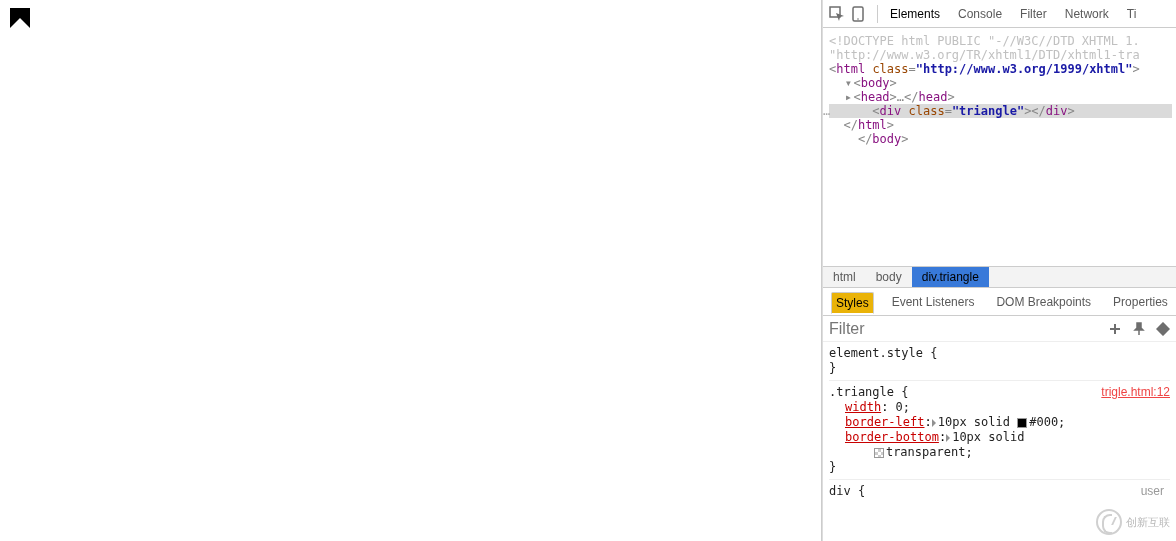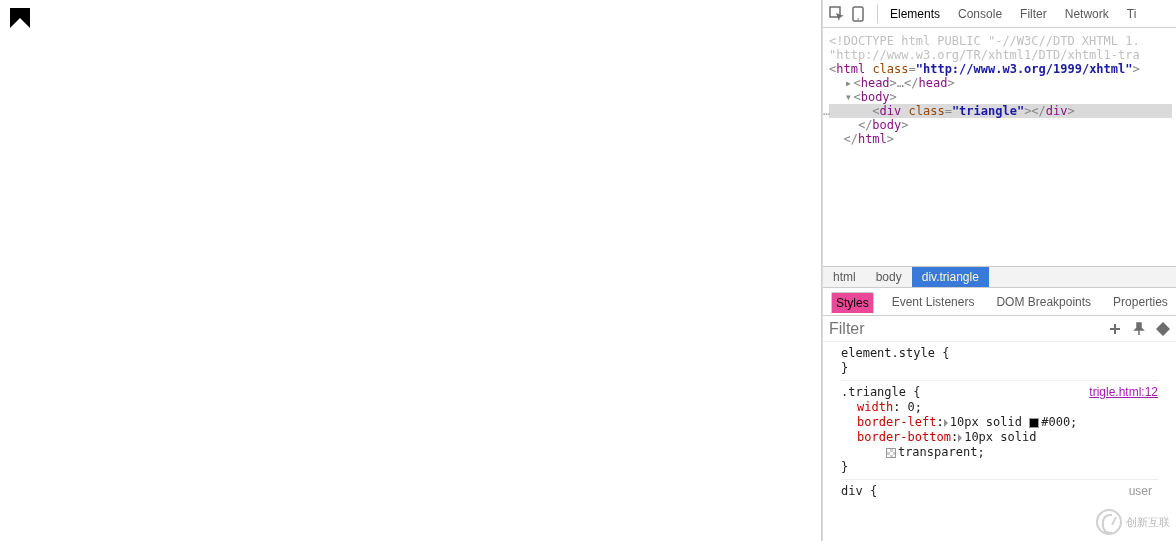--- a/index.html
+++ b/index.html
@@ -76,61 +76,61 @@
       height: 22px;
       border-top:1px solid #ccc;
       border-bottom:1px solid #ccc;
       background:#f3f3f3;
       display:flex;
       align-items:stretch;
       font-family: Arial, Helvetica, sans-serif;
       font-size:12px;
     }
     .crumb { padding: 3px 10px; color:#5a5a5a; cursor:pointer; }
-    .crumb.selected { background:#3879d9; color:#fef9c3; }
+    .crumb.selected { background:#3879d9; color:#000000; }
     
     .panel-tabs {
       height:28px;
       border-bottom:1px solid #ccc;
       display:flex; align-items:center;
       font-family: Arial, Helvetica, sans-serif;
       font-size:12px;
       color:#5a5a5a;
       padding-left:8px;
       gap:14px;
     }
     .panel-tabs .ptab { cursor:pointer; padding:3px 4px; }
-    .panel-tabs .ptab.active { color:#000; border:1px solid #ccc; border-bottom:1px solid #fff; position:relative; top:1px; background:#ec4899; border-radius:2px 2px 0 0; }
+    .panel-tabs .ptab.active { color:#000; border:1px solid #ccc; border-bottom:1px solid #fff; position:relative; top:1px; background:#eab308; border-radius:2px 2px 0 0; }
     
     .filter-row {
       height:26px;
       border-bottom:1px solid #eee;
       display:flex; align-items:center;
       padding:0 6px;
       font-family: Arial, Helvetica, sans-serif;
       color:#aaa;
     }
     .filter-input { flex:1; border:none; outline:none; font-size:16px; color:#333; }
     .toolbar-icons { display:flex; gap:10px; align-items:center; }
     .tool-icon { width:14px; height:14px; position:relative; color:#6e6e6e; cursor:pointer; }
     
     .styles-area {
       flex:1;
       overflow:hidden;
       font-family:"Menlo","Consolas",monospace;
       font-size:12px;
       line-height:15px;
-      padding: 4px 18px;
+      padding: 4px 6px;
       position:relative;
     }
     .styles-area .rule { margin-bottom:4px; border-bottom:1px solid #eee; padding-bottom:4px; position:relative; }
     .rule-selector { color:#222; }
-    .rule-src { position:absolute; right:0; top:0; color:#a21caf; text-decoration: underline; cursor:pointer; font-family: Arial, Helvetica, sans-serif; }
+    .rule-src { position:absolute; right:0; top:0; color:#ef4444; text-decoration: underline; cursor:pointer; font-family: Arial, Helvetica, sans-serif; }
     .decl { padding-left: 16px; }
-    .prop { color:#c80000; }
+    .prop { color:#c80000;text-decoration:underline; }
     .val { color:#222; }
     .tiny-tri { display:inline-block; vertical-align:middle; width:0;height:0;border-left:4px solid #919191;border-top:4px solid transparent;border-bottom:4px solid transparent; margin-right:2px;}
     .swatch { display:inline-block; width:10px;height:10px; border:1px solid #999; vertical-align:middle; margin-right:2px;}
     .swatch.black{background:#000;}
     .swatch.trans{
       background:
         linear-gradient(45deg, #ccc 25%, transparent 25%, transparent 75%, #ccc 75%),
         linear-gradient(45deg, #ccc 25%, #fff 25%, #fff 75%, #ccc 75%);
       background-size:6px 6px;
       background-position:0 0, 3px 3px;
@@ -188,25 +188,25 @@
       <span class="tab">Filter</span>
       <span class="tab">Network</span>
       <span class="tab">Ti</span>
     </div>
   </div>
 
   <div class="dom-tree">
     <div class="row dimmed">&lt;!DOCTYPE html PUBLIC "-//W3C//DTD XHTML 1.</div>
     <div class="row dimmed">"http://www.w3.org/TR/xhtml1/DTD/xhtml1-tra</div>
     <div class="row"><span class="c-punc">&lt;</span><span class="c-tag">html</span> <span class="c-attrname">class</span><span class="c-punc">=</span><span class="c-attrval-bold">"http://www.w3.org/1999/xhtml"</span><span class="c-punc">&gt;</span></div>
+    <div class="row">  <span class="twisty">▾</span><span class="c-punc">&lt;</span><span class="c-tag">body</span><span class="c-punc">&gt;</span></div>
     <div class="row">  <span class="twisty">▸</span><span class="c-punc">&lt;</span><span class="c-tag">head</span><span class="c-punc">&gt;</span><span class="c-punc">…</span><span class="c-punc">&lt;/</span><span class="c-tag">head</span><span class="c-punc">&gt;</span></div>
-    <div class="row">  <span class="twisty">▾</span><span class="c-punc">&lt;</span><span class="c-tag">body</span><span class="c-punc">&gt;</span></div>
     <div class="row selected-row"><span class="selected-dots">…</span>      <span class="c-punc">&lt;</span><span class="c-tag">div</span> <span class="c-attrname">class</span><span class="c-punc">=</span><span class="c-attrval-bold">"triangle"</span><span class="c-punc">&gt;&lt;/</span><span class="c-tag">div</span><span class="c-punc">&gt;</span></div>
+    <div class="row">  <span class="c-punc">&lt;/</span><span class="c-tag">html</span><span class="c-punc">&gt;</span></div>
     <div class="row">    <span class="c-punc">&lt;/</span><span class="c-tag">body</span><span class="c-punc">&gt;</span></div>
-    <div class="row">  <span class="c-punc">&lt;/</span><span class="c-tag">html</span><span class="c-punc">&gt;</span></div>
   </div>
 
   <div class="breadcrumb">
     <span class="crumb">html</span>
     <span class="crumb">body</span>
     <span class="crumb selected">div.triangle</span>
   </div>
 
   <div class="panel-tabs">
     <span class="ptab active">Styles</span>

